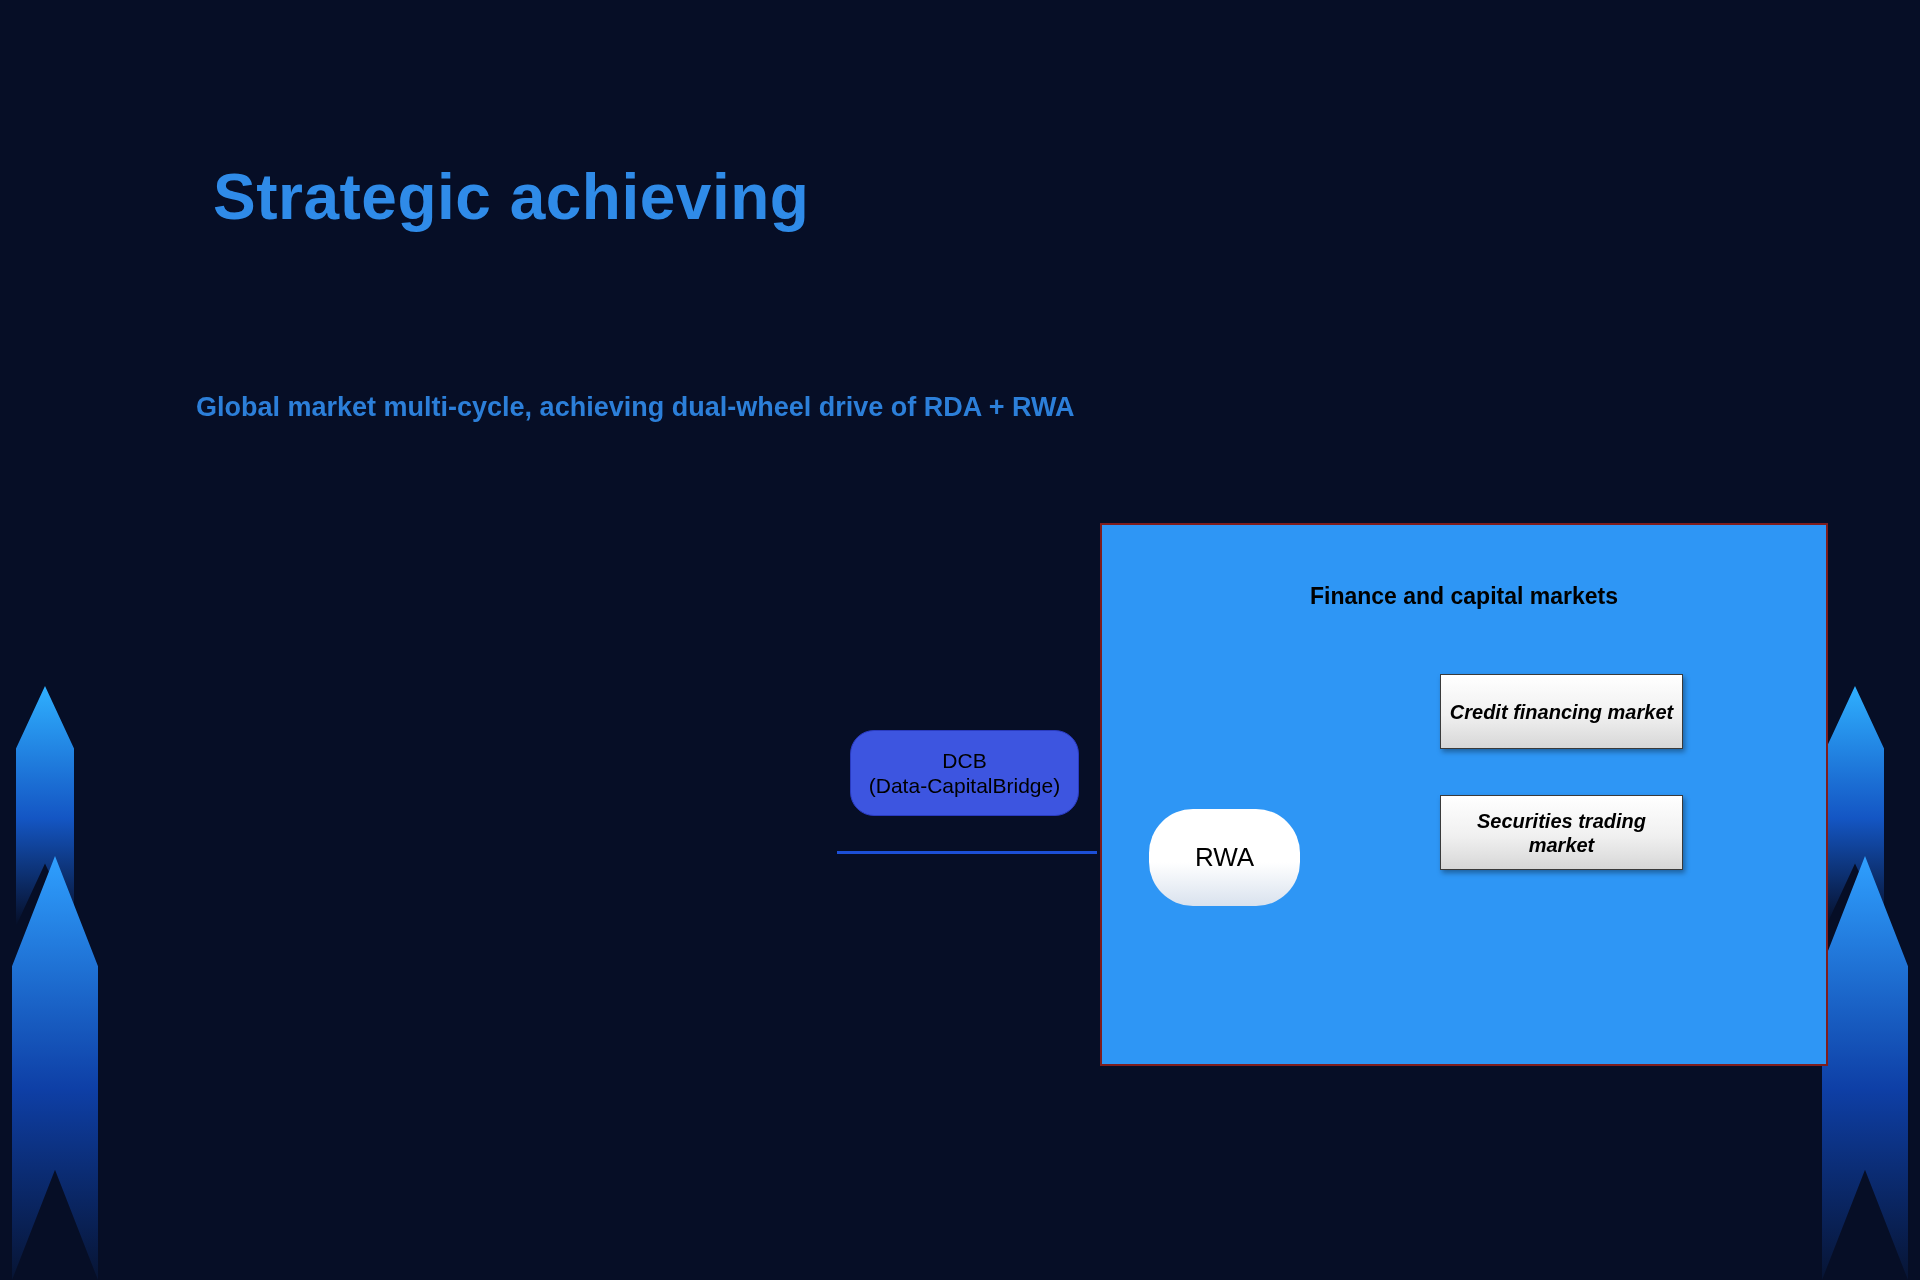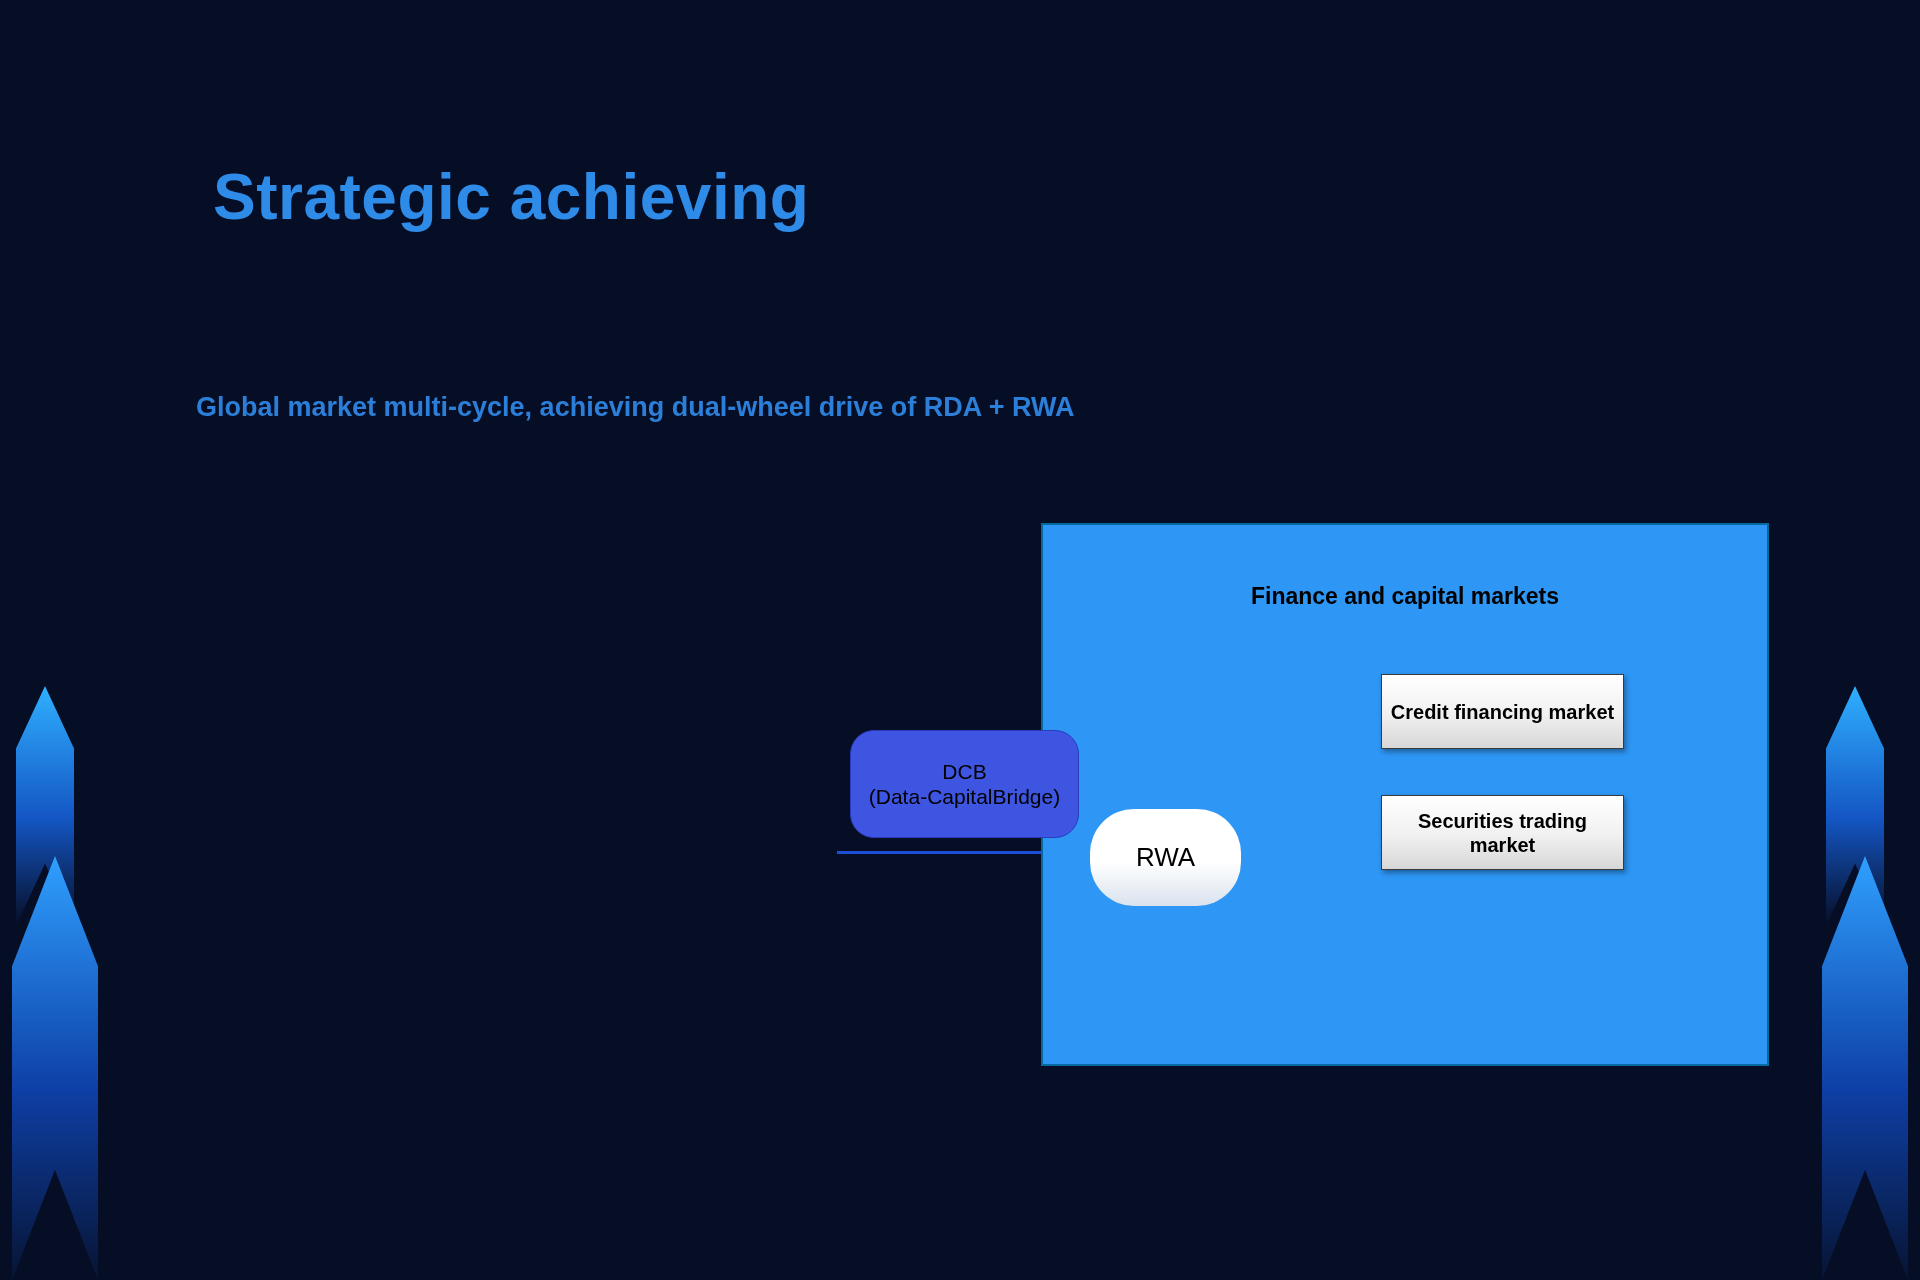--- a/index.html
+++ b/index.html
@@ -82,24 +82,24 @@
     background: linear-gradient(120deg, #3be8db 0%, #2fc3ea 45%, #2e9bf2 100%);
     display: flex;
     align-items: center;
     justify-content: center;
     font-weight: bold;
     font-size: 26px;
     color: #000;
   }
 
   .panel-right {
-    left: 1041px;
+    left: 1100px;
     width: 728px;
     background: #2e96f5;
-    border: 2px solid #0369a1;
+    border: 2px solid #7f1d1d;
   }
   .panel-right-title {
     position: absolute;
     left: 0; top: 58px;
     width: 100%;
     text-align: center;
     color: #000;
     font-weight: bold;
     font-size: 23px;
   }
@@ -126,37 +126,38 @@
     box-shadow: 2px 3px 5px rgba(0,0,0,0.35);
     display: flex;
     align-items: center;
     justify-content: center;
     text-align: center;
     font-weight: bold;
     font-size: 20px;
     line-height: 1.2;
     color: #000;
     padding: 0 8px;
+    font-style: italic;
   }
   .m-1 { top: 149px; }
   .m-2 { top: 270px; }
   .m-3 { top: 382px; }
 
   
   .connector {
     position: absolute;
     left: 837px; top: 851px;
     width: 260px; height: 3px;
     background: #1c4fd6;
     z-index: 1;
   }
   .bridge {
     position: absolute;
     left: 850px; top: 730px;
-    width: 229px; height: 108px;
+    width: 229px; height: 86px;
     background: #3d55e0;
     border: 1px solid #2a3bc0;
     border-radius: 24px;
     display: flex;
     flex-direction: column;
     align-items: center;
     justify-content: center;
     text-align: center;
     color: #000;
     font-size: 21px;

